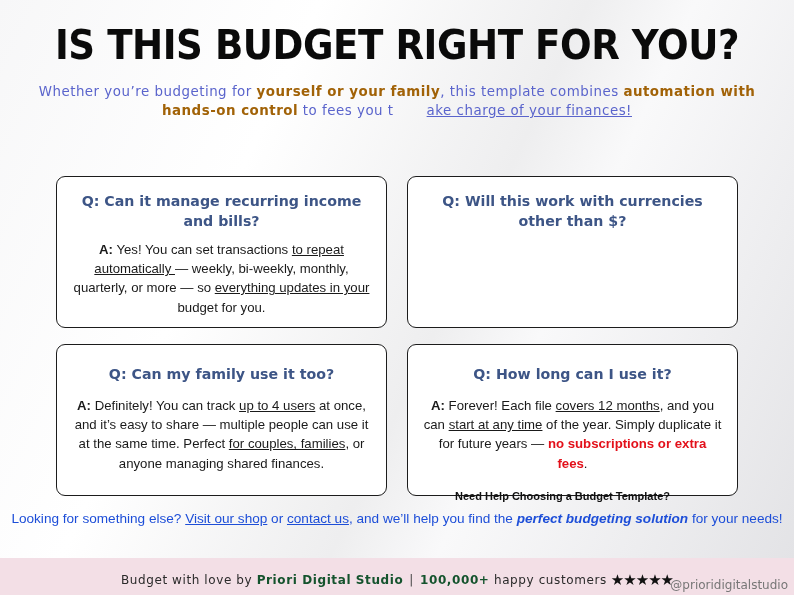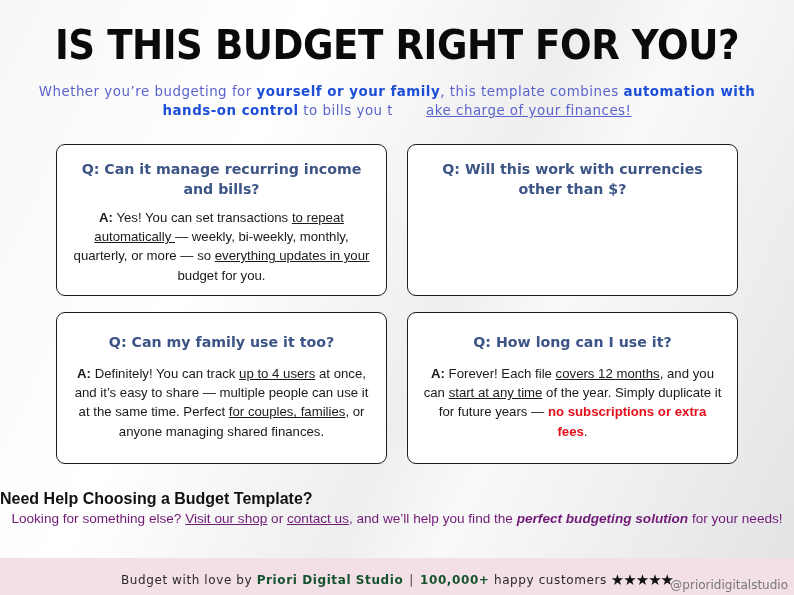--- a/index.html
+++ b/index.html
@@ -22,31 +22,32 @@
   }
   .subtitle {
     position: absolute; top: 82px; left: 30px; width: 734px;
     text-align: center;
     font-family: "DejaVu Sans", sans-serif;
     font-size: 13.4px;
     line-height: 19px;
     color: #5a64cc;
     letter-spacing: 0.5px;
   }
-  .subtitle b { font-weight: bold; color: #1d4ed8; }
+  .subtitle b { font-weight: bold; color: #a16207; }
   .subtitle u { text-decoration: underline; margin-left: 33px; }
 
   .card {
     position: absolute;
     width: 331px;
     background: #ffffff;
     border: 1.6px solid #1c1c1c;
     border-radius: 9px;
     text-align: center;
     padding: 0 14px;
+    margin-top: 32px;
   }
   .card .q {
     font-family: "DejaVu Sans", sans-serif;
     font-weight: bold;
     font-size: 14.2px;
     line-height: 20px;
     color: #3d5586;
     margin-top: 14px;
   }
   .card .a {
@@ -63,32 +64,32 @@
 
   #card1 { left: 56px; top: 144px; height: 152px; }
   #card2 { left: 407px; top: 144px; height: 152px; }
   #card3 { left: 56px; top: 312px; height: 152px; }
   #card4 { left: 407px; top: 312px; height: 152px; }
   #card3 .q, #card4 .q { margin-top: 19px; }
   #card3 .a, #card4 .a { margin-top: 12px; }
 
   .help-title {
     position: absolute; top: 490px; left: 0; width: 670px;
-    text-align: left;
+    text-align: right;
     font-family: "Liberation Sans", sans-serif;
     font-weight: bold;
-    font-size: 16px;
+    font-size: 11px;
     color: #111;
   }
   .help-text {
     position: absolute; top: 511px; left: 0; width: 794px;
     text-align: center;
     font-family: "Liberation Sans", sans-serif;
     font-size: 13.6px;
-    color: #701a75;
+    color: #1d4ed8;
     white-space: nowrap;
   }
   .help-text u { text-decoration: underline; }
   .help-text i { font-weight: bold; font-style: italic; }
 
   .footer {
     position: absolute; left: 0; top: 558px; width: 794px; height: 37px;
     background: #f3dfe6;
   }
   .footer-text {
@@ -108,21 +109,21 @@
     font-family: "DejaVu Sans", sans-serif;
     font-size: 12px;
     color: #777;
   }
 </style>
 </head>
 <body>
 
 <h1 class="title">IS THIS BUDGET RIGHT FOR YOU?</h1>
 
-<p class="subtitle"><span>Whether you’re budgeting for </span><b>yourself or your family</b><span>, this template combines </span><b>automation with hands-on control</b><span> to bills you t</span><u>ake charge of your finances!</u></p>
+<p class="subtitle"><span>Whether you’re budgeting for </span><b>yourself or your family</b><span>, this template combines </span><b>automation with hands-on control</b><span> to fees you t</span><u>ake charge of your finances!</u></p>
 
 <div class="card" id="card1">
   <div class="q">Q: Can it manage recurring income and bills?</div>
   <div class="a"><b>A:</b><span> Yes! You can set transactions </span><u>to repeat automatically </u><span>— weekly, bi-weekly, monthly, quarterly, or more — so </span><u>everything updates in your</u><span> budget for you.</span></div>
 </div>
 
 <div class="card" id="card2">
   <div class="q">Q: Will this work with currencies other than $?</div>
 </div>
 

